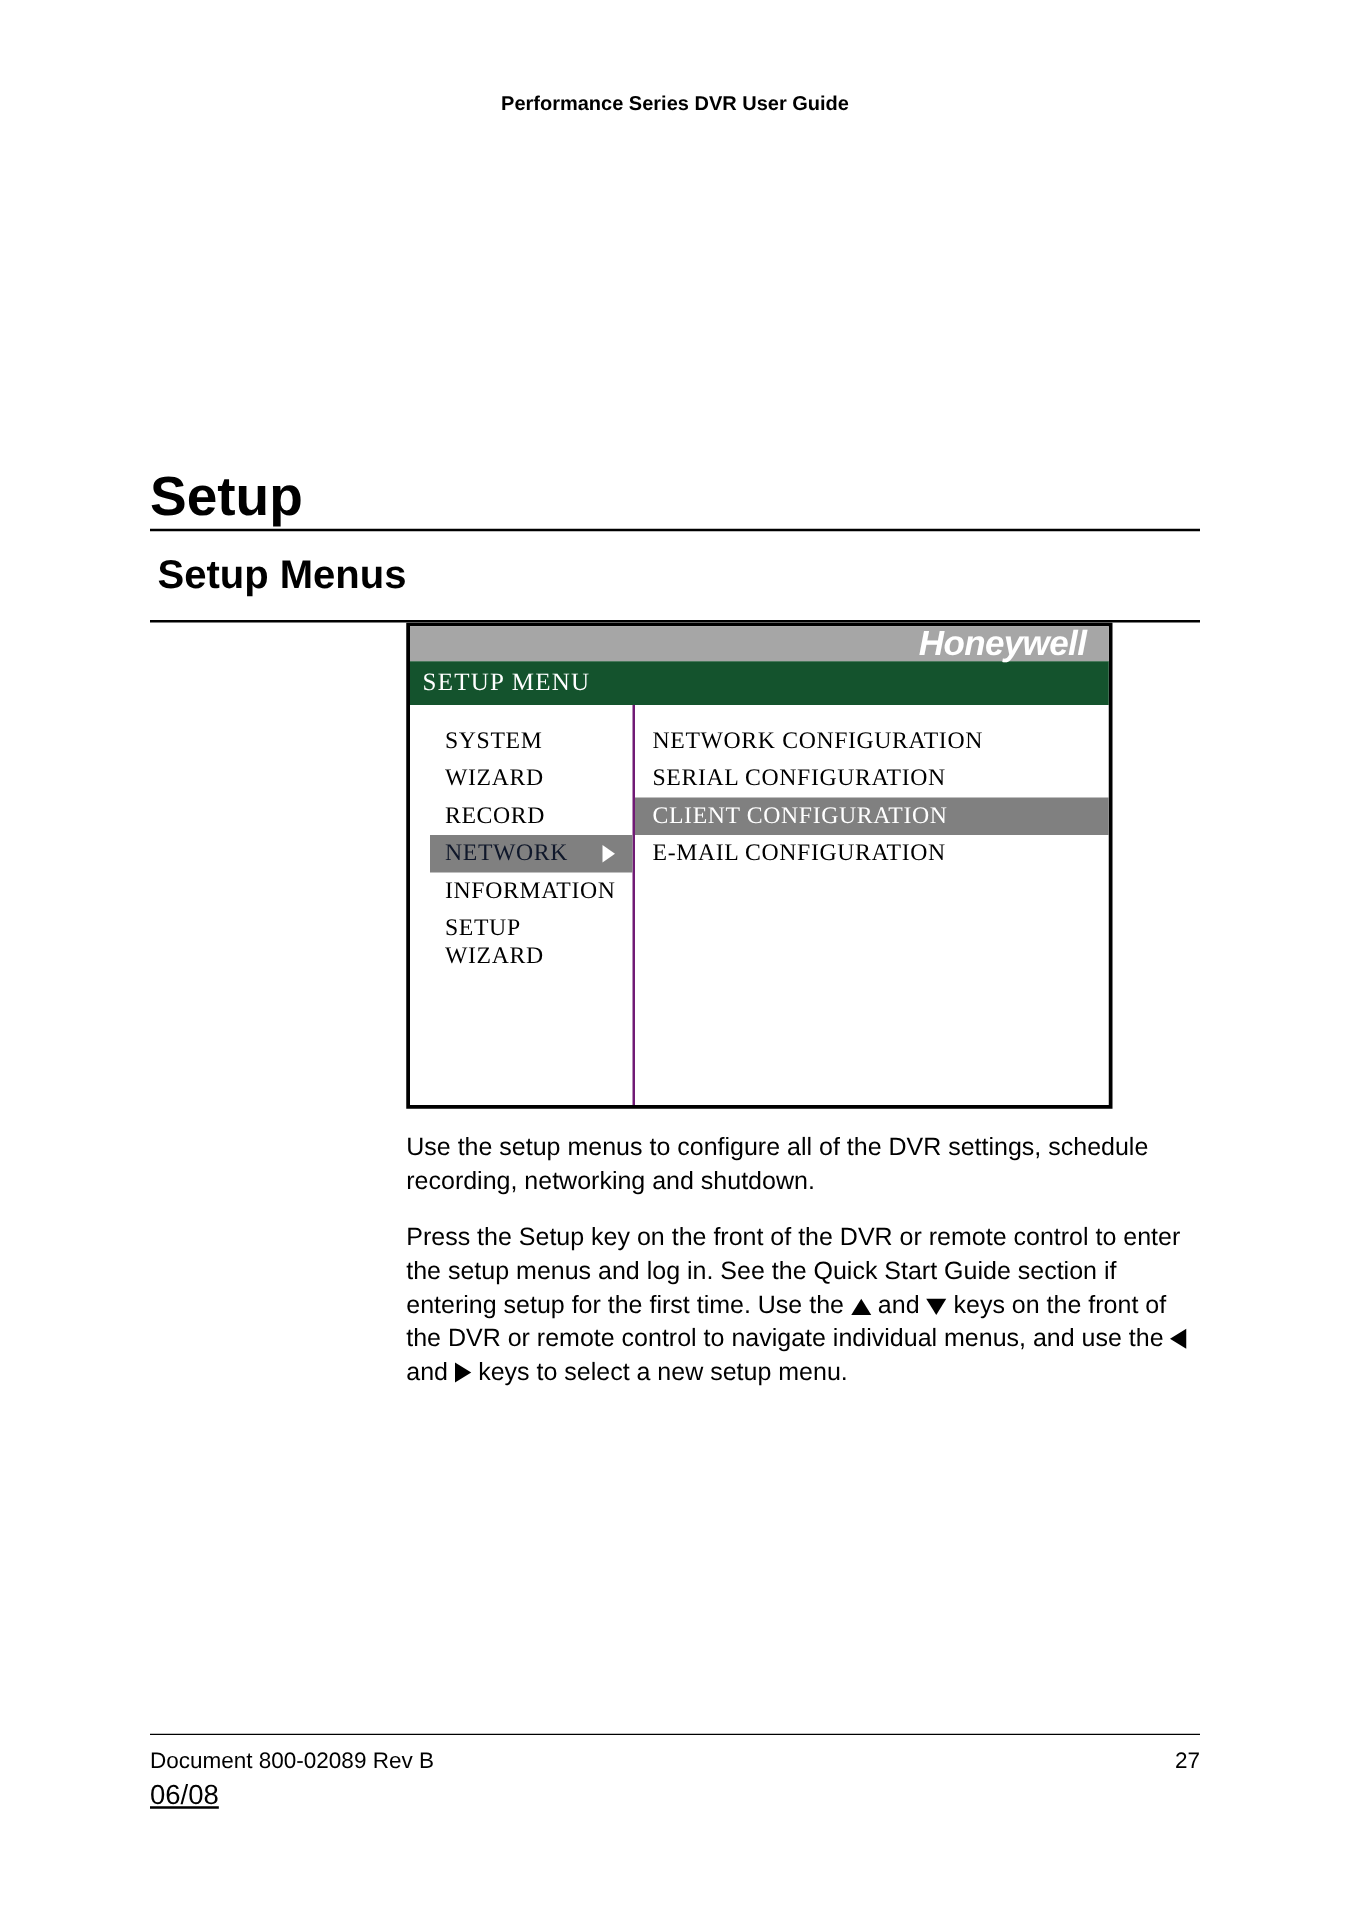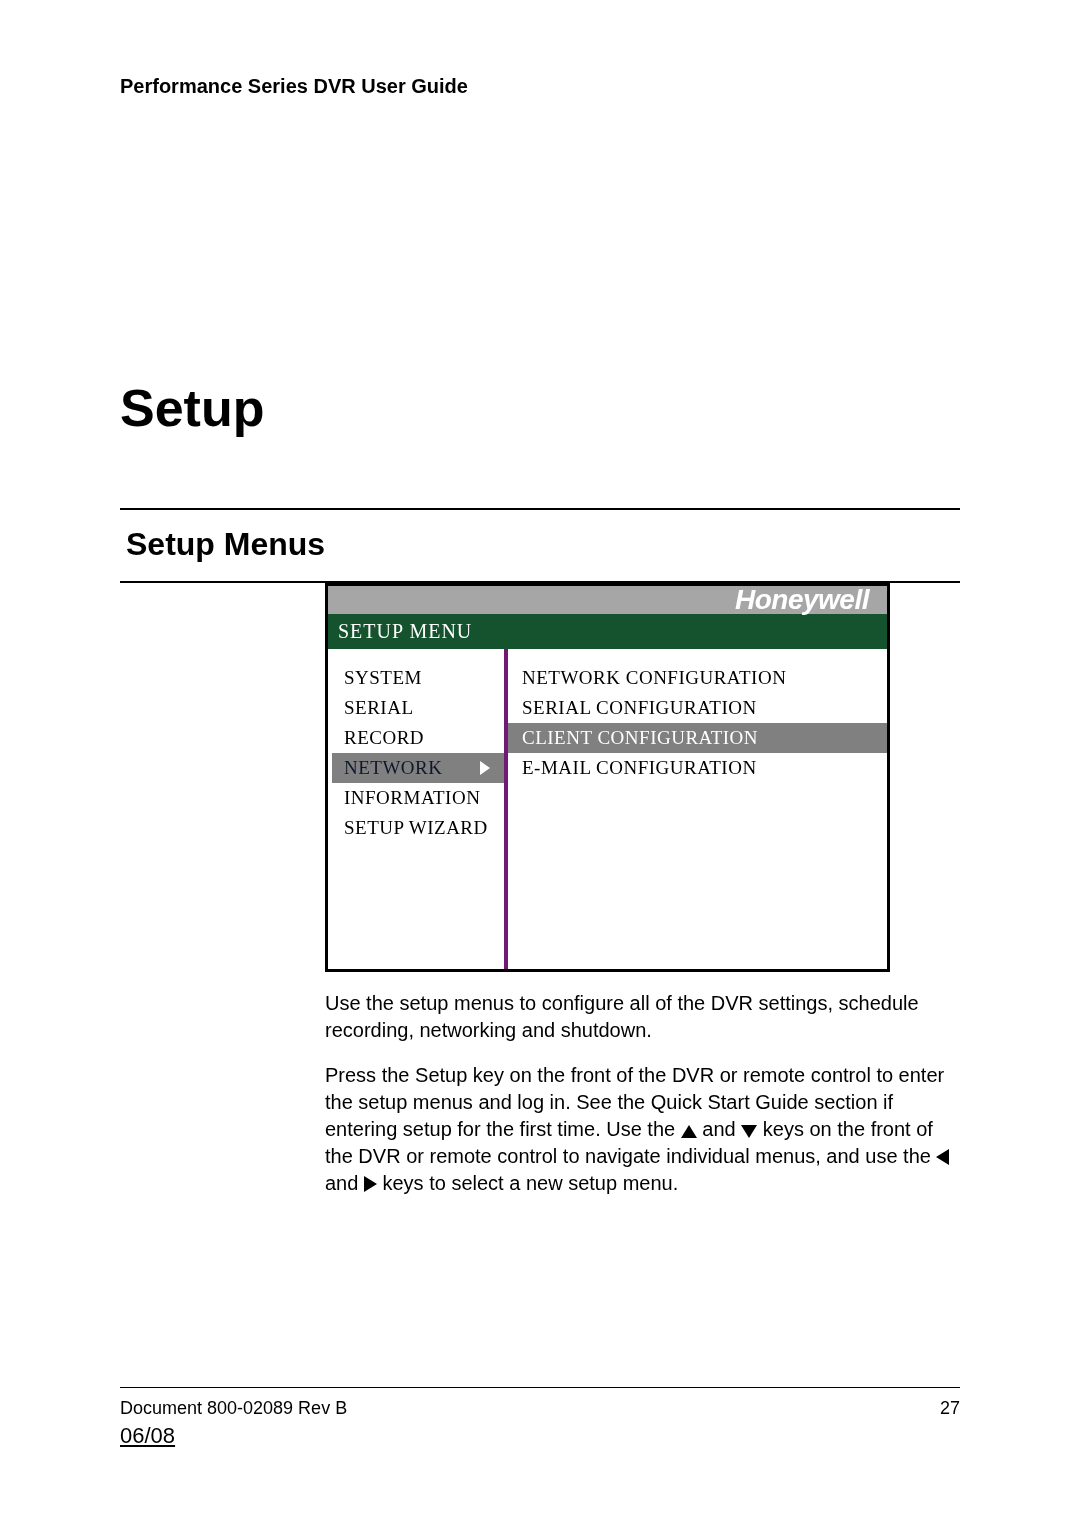--- a/index.html
+++ b/index.html
@@ -1,30 +1,30 @@
 <!DOCTYPE html>
 <html><head>
 <meta charset="utf-8">
 <style>
   * { box-sizing: border-box; margin: 0; padding: 0; }
   html, body { width: 1080px; height: 1534px; background: #fff; font-family: Arial, Helvetica, sans-serif; color: #000; }
   .page { position: relative; width: 1080px; height: 1534px; padding: 75px 120px 0 120px; }
-  .running-head { text-align: left; font-weight: bold; font-size: 20px; margin-bottom: 280px; }
-  .h1 { font-size: 52px; font-weight: bold; margin-bottom: 70px; }
+  .running-head { text-align: center; font-weight: bold; font-size: 16px; margin-bottom: 280px; }
+  .h1 { font-size: 44px; font-weight: bold; }
   .hr { border: none; border-top: 2px solid #000; margin: 0; }
   .h2 { font-size: 32px; font-weight: bold; margin: 16px 0 18px 6px; }
   .content-indent { margin-left: 205px; }
 
   
   .menu-box { width: 565px; border: 3px solid #000; background: #fff; }
   .mb-top { background: #a6a6a6; height: 28px; display: flex; align-items: center; justify-content: flex-end; padding-right: 18px; }
   .brand { font-family: Arial, Helvetica, sans-serif; font-weight: 900; font-size: 28px; color: #fff; font-style: italic; letter-spacing: -0.5px; }
   .mb-title { background: #14532d; color: #fff; font-family: Georgia, 'Times New Roman', serif; font-size: 20px; letter-spacing: 1px; padding: 6px 10px; }
   .mb-body { display: flex; height: 320px; }
-  .mb-col-left { width: 180px; border-right: 4px solid #701a75; padding: 14px 0 0 4px; }
+  .mb-col-left { width: 180px; border-right: 2px solid #701a75; padding: 14px 0 0 16px; }
   .mb-col-right { flex: 1; padding: 14px 0 0 0; }
   .menu-item { font-family: Georgia, 'Times New Roman', serif; font-size: 19px; letter-spacing: 0.5px; padding: 4px 10px 4px 12px; display: flex; align-items: center; justify-content: space-between; }
   .menu-item.selected { background: #808080; color: #0f172a; }
   .sub-item { font-family: Georgia, 'Times New Roman', serif; font-size: 19px; letter-spacing: 0.5px; padding: 4px 10px 4px 14px; }
   .sub-item.selected { background: #808080; color: #fff; }
   .arrow-right { width: 0; height: 0; border-top: 7px solid transparent; border-bottom: 7px solid transparent; border-left: 10px solid #fff; margin-right: 4px; }
 
   .para { font-size: 20px; line-height: 1.35; margin-top: 18px; }
 
   .tri-up, .tri-down, .tri-left, .tri-right { display: inline-block; vertical-align: -2px; }
@@ -55,21 +55,21 @@
       <div class="mb-top">
         <span class="brand">Honeywell</span>
       </div>
       <div class="mb-title">SETUP MENU</div>
       <div class="mb-body">
         <div class="mb-col-left">
           <div class="menu-item">
               <span>SYSTEM</span>
             </div>
           <div class="menu-item">
-              <span>SERIAL</span>
+              <span>WIZARD</span>
             </div>
           <div class="menu-item">
               <span>RECORD</span>
             </div>
           <div class="menu-item selected">
             <span>NETWORK</span>
             <span class="arrow-right"></span>
           </div>
           <div class="menu-item">
               <span>INFORMATION</span>

